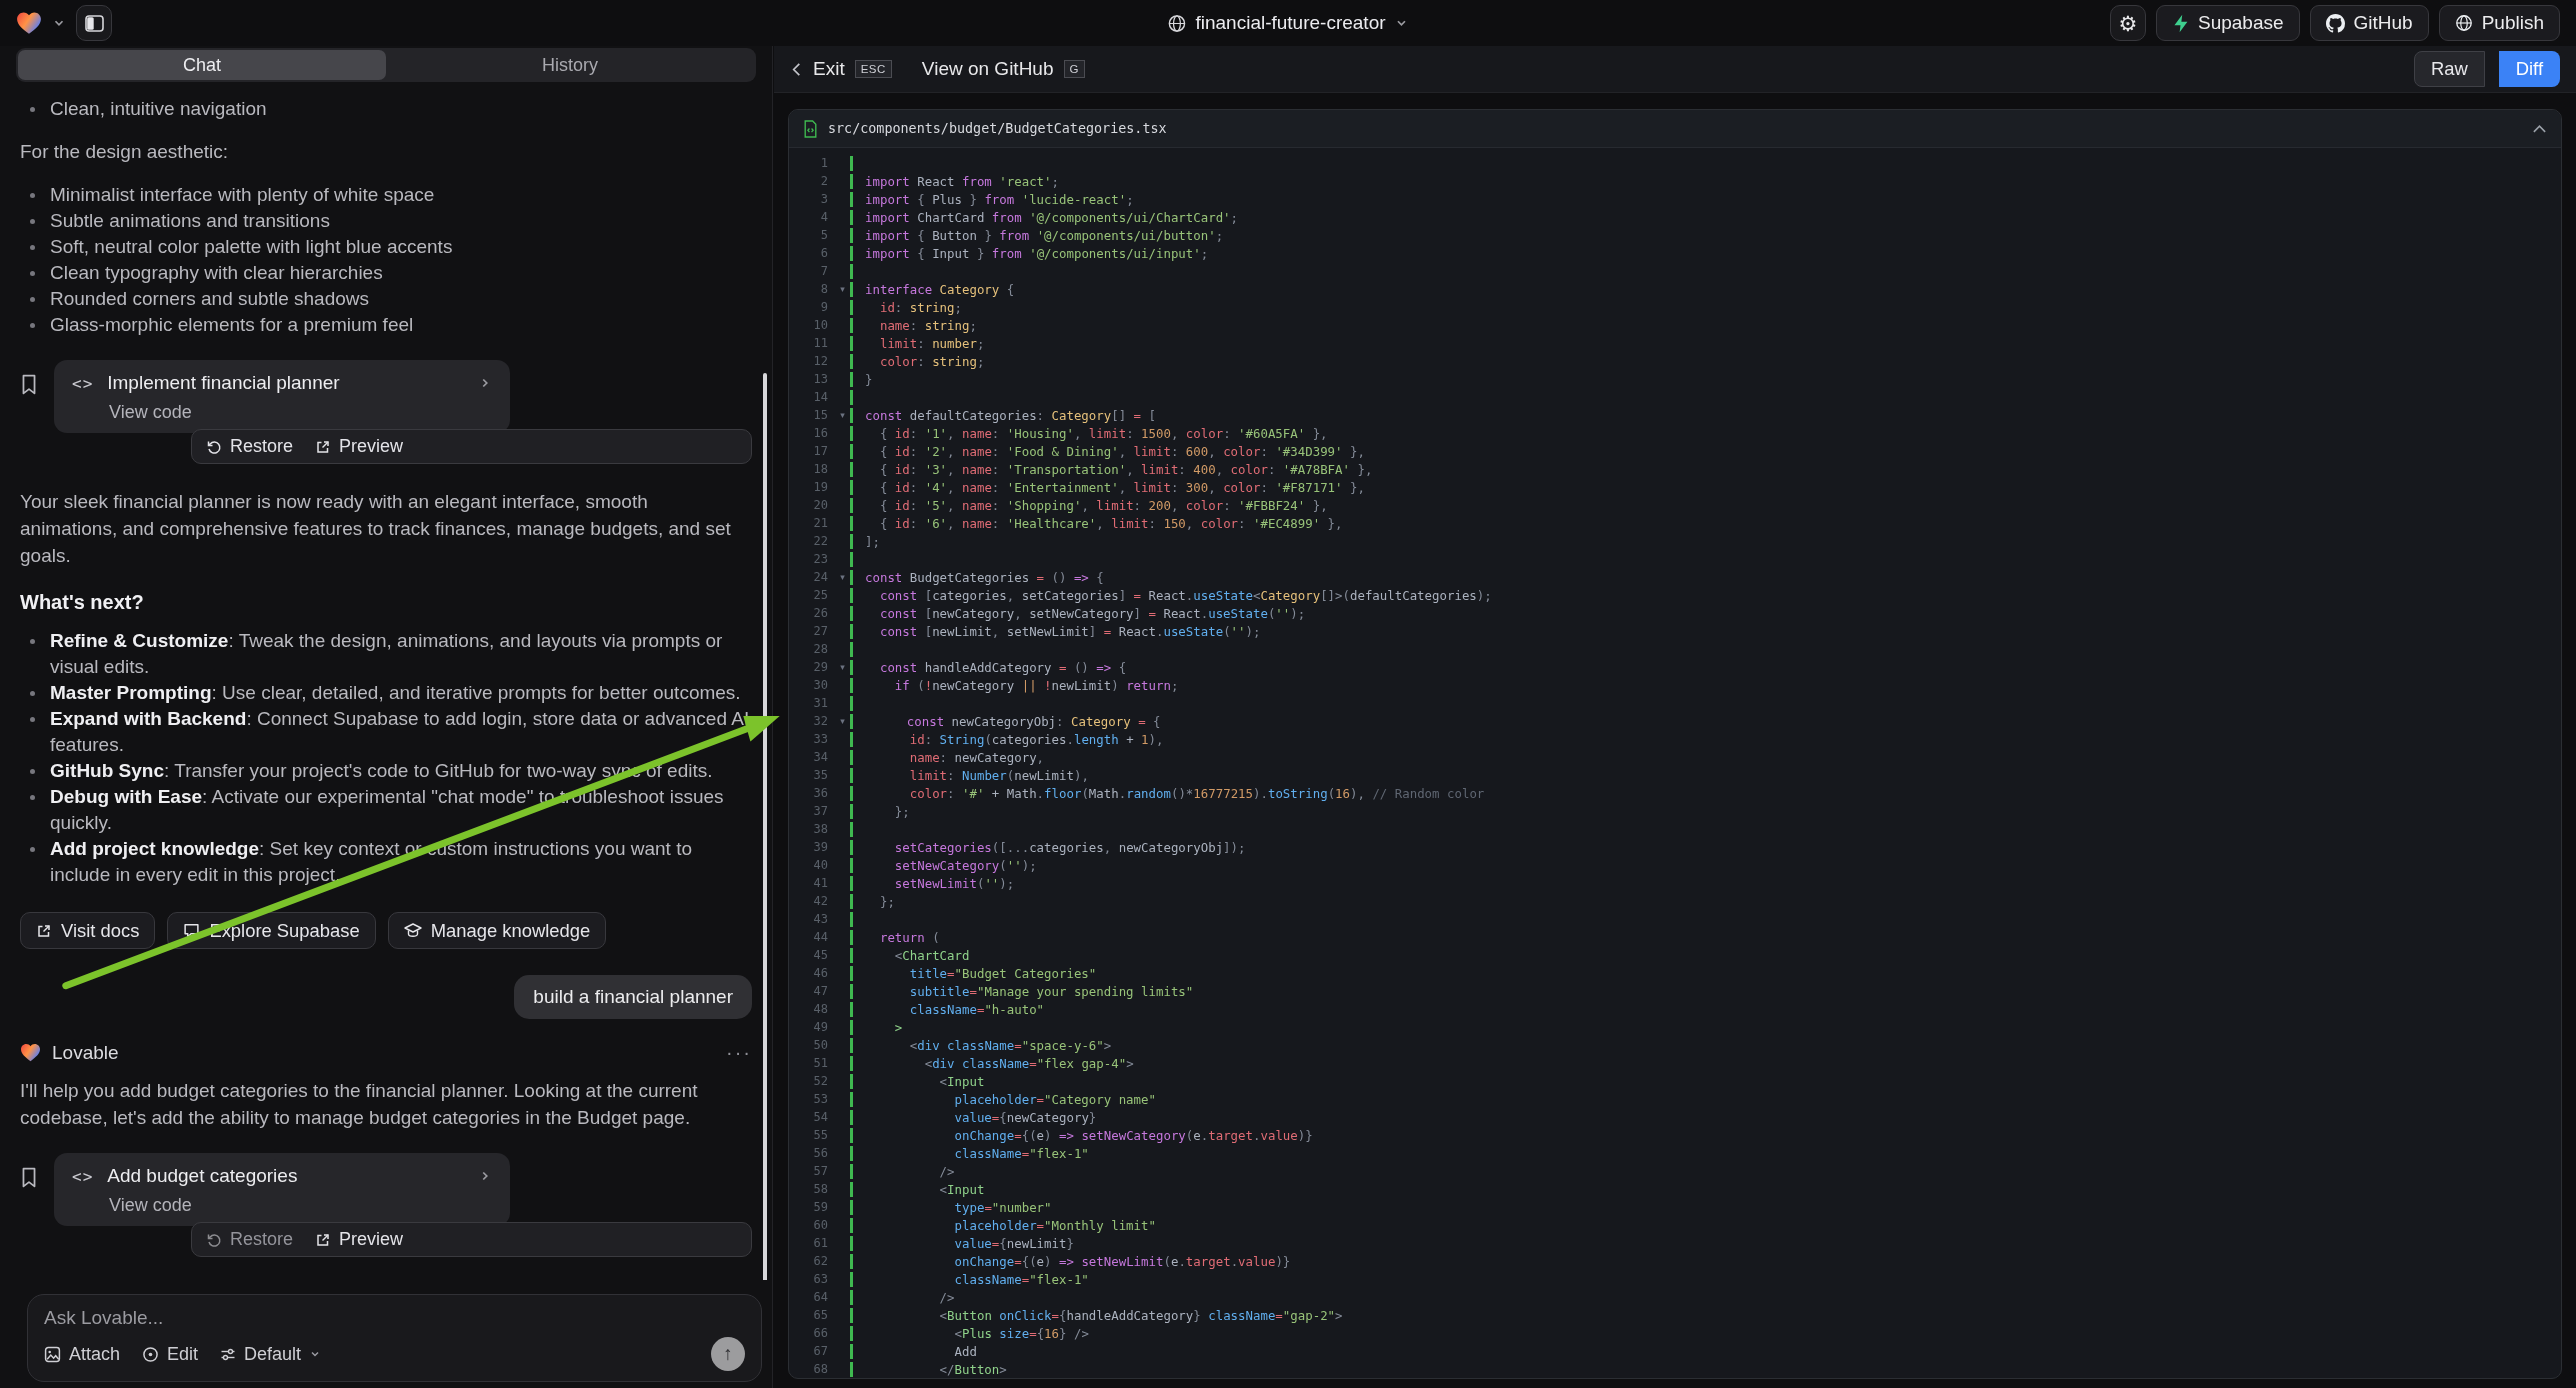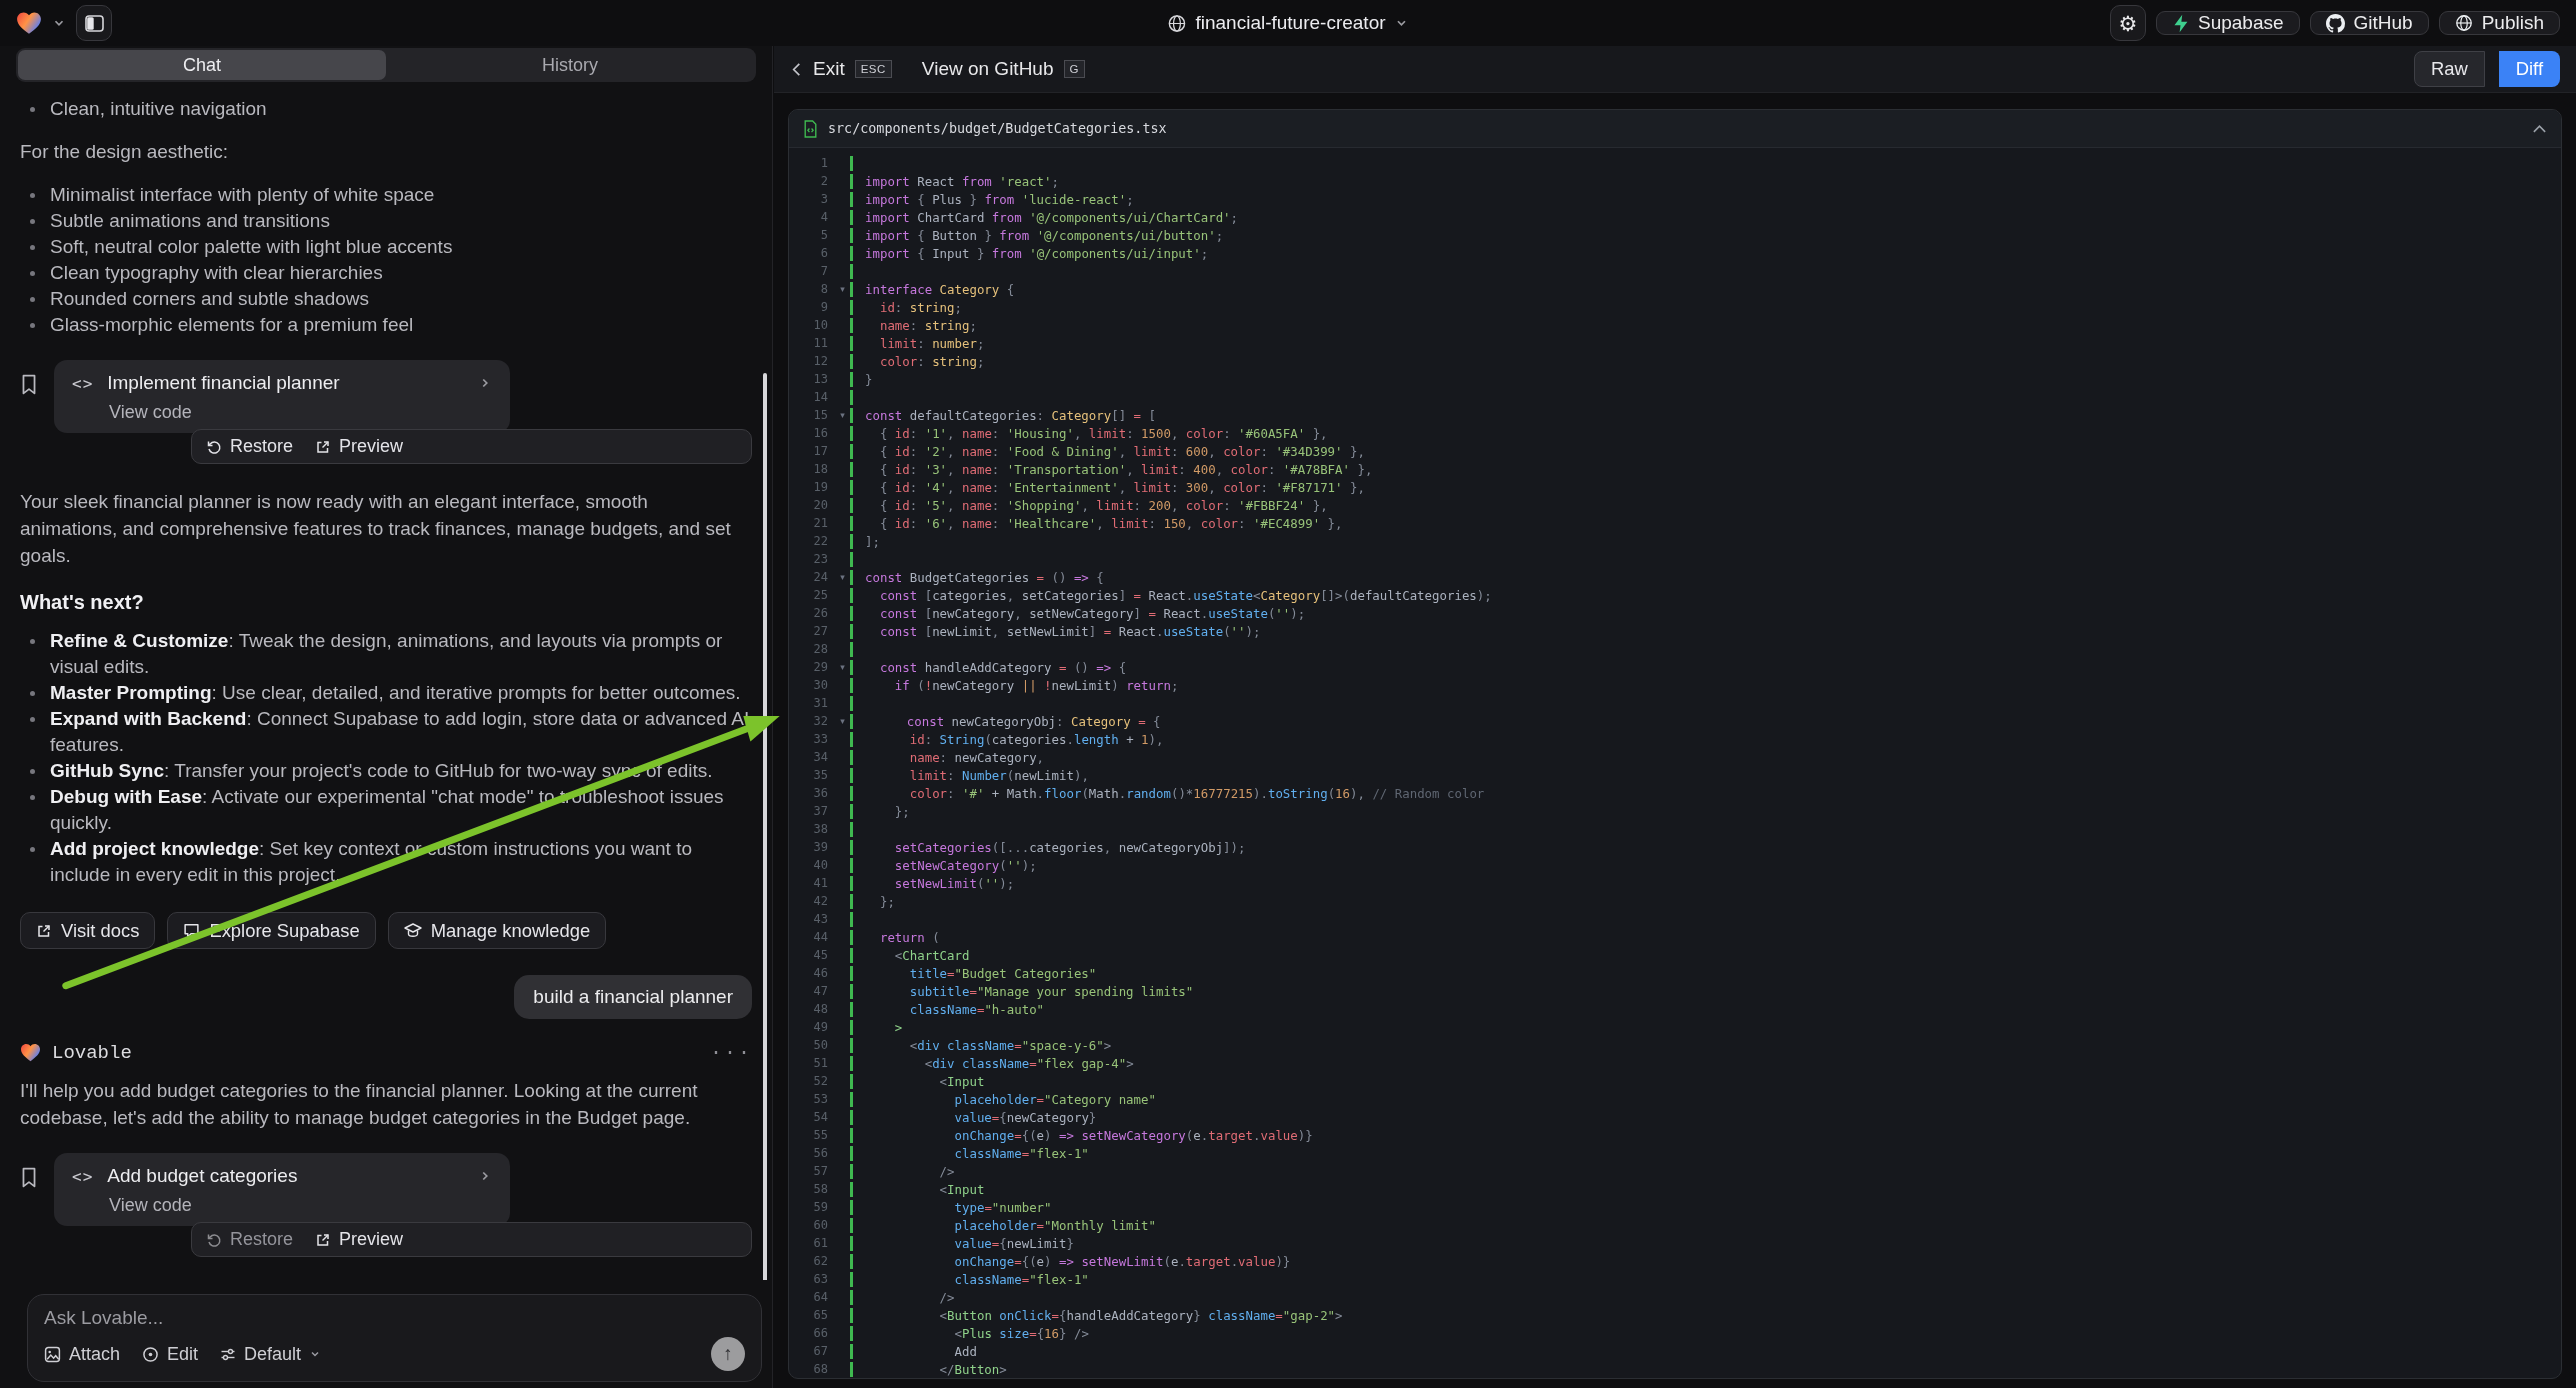--- a/index.html
+++ b/index.html
@@ -9,21 +9,21 @@
 
   
   .top-header { position:absolute; top:0; left:0; width:2576px; height:46px; display:flex; align-items:center; padding:0 16px; background:#0e0e10; }
   .hleft { display:flex; align-items:center; gap:10px; }
   .logo-heart { width:26px; height:24px; }
   .chev { width:14px; height:14px; stroke:#9a9aa0; fill:none; stroke-width:2; }
   .icon-btn { width:36px; height:36px; border:1px solid #37373c; border-radius:10px; background:#19191c; display:flex; align-items:center; justify-content:center; cursor:pointer; }
   .hcenter { position:absolute; left:50%; top:0; height:46px; transform:translateX(-50%); display:flex; align-items:center; gap:9px; }
   .proj-title { font-size:19px; color:#ececf0; }
   .hright { margin-left:auto; display:flex; align-items:center; gap:10px; }
-  .hbtn { height:24px; display:flex; align-items:center; gap:9px; padding:0 15px; background:#1b1b1f; border:1px solid #37373c; border-radius:9px; color:#ececee; font-size:19px; cursor:pointer; }
+  .hbtn { height:36px; display:flex; align-items:center; gap:9px; padding:0 15px; background:#1b1b1f; border:1px solid #37373c; border-radius:9px; color:#ececee; font-size:19px; cursor:pointer; }
   .gear-glyph { font-size:21px; color:#e8e8ea; line-height:1; }
 
   
   .chat-panel { position:absolute; top:46px; left:0; width:773px; height:1342px; background:#111113; border-right:1px solid #232327; display:flex; flex-direction:column; }
   .tabs { margin:2px 16px 0 16px; height:34px; background:#242428; border-radius:9px; display:flex; padding:2px; flex-shrink:0; }
   .tab { flex:1; display:flex; align-items:center; justify-content:center; border-radius:7px; font-size:18px; color:#a9a9af; cursor:pointer; }
   .tab.active { background:#46464b; color:#ededf0; }
   .chat-scroll { position:relative; flex:1; overflow:hidden; padding:6px 20px 0 20px; display:flex; flex-direction:column; }
   .chat-scrollbar { position:absolute; right:5px; top:291px; width:4px; height:954px; border-radius:2px; background:#d7d7da; }
 
@@ -43,21 +43,21 @@
   .rp-bar { display:inline-flex; align-items:center; gap:22px; background:#202024; border:1px solid #3a3a3f; border-radius:10px; padding:6px 14px; margin:-4px 0 0 171px; position:relative; z-index:2; }
   .rp-btn { display:flex; align-items:center; gap:8px; font-size:18px; color:#e3e3e8; cursor:pointer; }
   .rp-btn.dim { color:#94949b; }
   .rp-btn.dim svg { opacity:.55; }
 
   .heading { font-size:20px; font-weight:bold; color:#f0f0f3; }
   .chip-row { display:flex; gap:12px; }
   .chip { display:flex; align-items:center; gap:9px; height:37px; padding:0 15px; background:#1c1c20; border:1px solid #38383d; border-radius:10px; font-size:18.4px; color:#e6e6ea; cursor:pointer; }
 
   .user-bubble { align-self:flex-end; background:#303034; border-radius:15px; padding:11px 19px; font-size:19px; color:#ececee; }
-  .assistant-row { display:flex; align-items:center; gap:11px;font-family:Liberation Mono, monospace; }
+  .assistant-row { display:flex; align-items:center; gap:11px; }
   .assistant-name { font-size:19px; color:#dcdce0; }
   .dots { margin-left:auto; color:#8f8f96; font-size:20px; letter-spacing:2px; cursor:pointer; }
 
   .ask-box { margin:14px 10px 6px 27px; height:88px; background:#19191c; border:1px solid #313136; border-radius:17px; padding:12px 16px 10px 16px; display:flex; flex-direction:column; flex-shrink:0; }
   .ask-input { background:transparent; border:none; outline:none; resize:none; color:#e8e8ea; font-size:19px; font-family:"Liberation Sans",sans-serif; flex:1; }
   .ask-input::placeholder { color:#9b9ba1; }
   .ask-bottom { display:flex; align-items:center; gap:22px; }
   .ask-act { display:flex; align-items:center; gap:8px; font-size:18px; color:#cfcfd4; cursor:pointer; }
   .send-btn { margin-left:auto; width:34px; height:34px; border-radius:50%; background:#9c9c9e; display:flex; align-items:center; justify-content:center; cursor:pointer; color:#323236; font-size:19px; font-weight:bold; }
 

